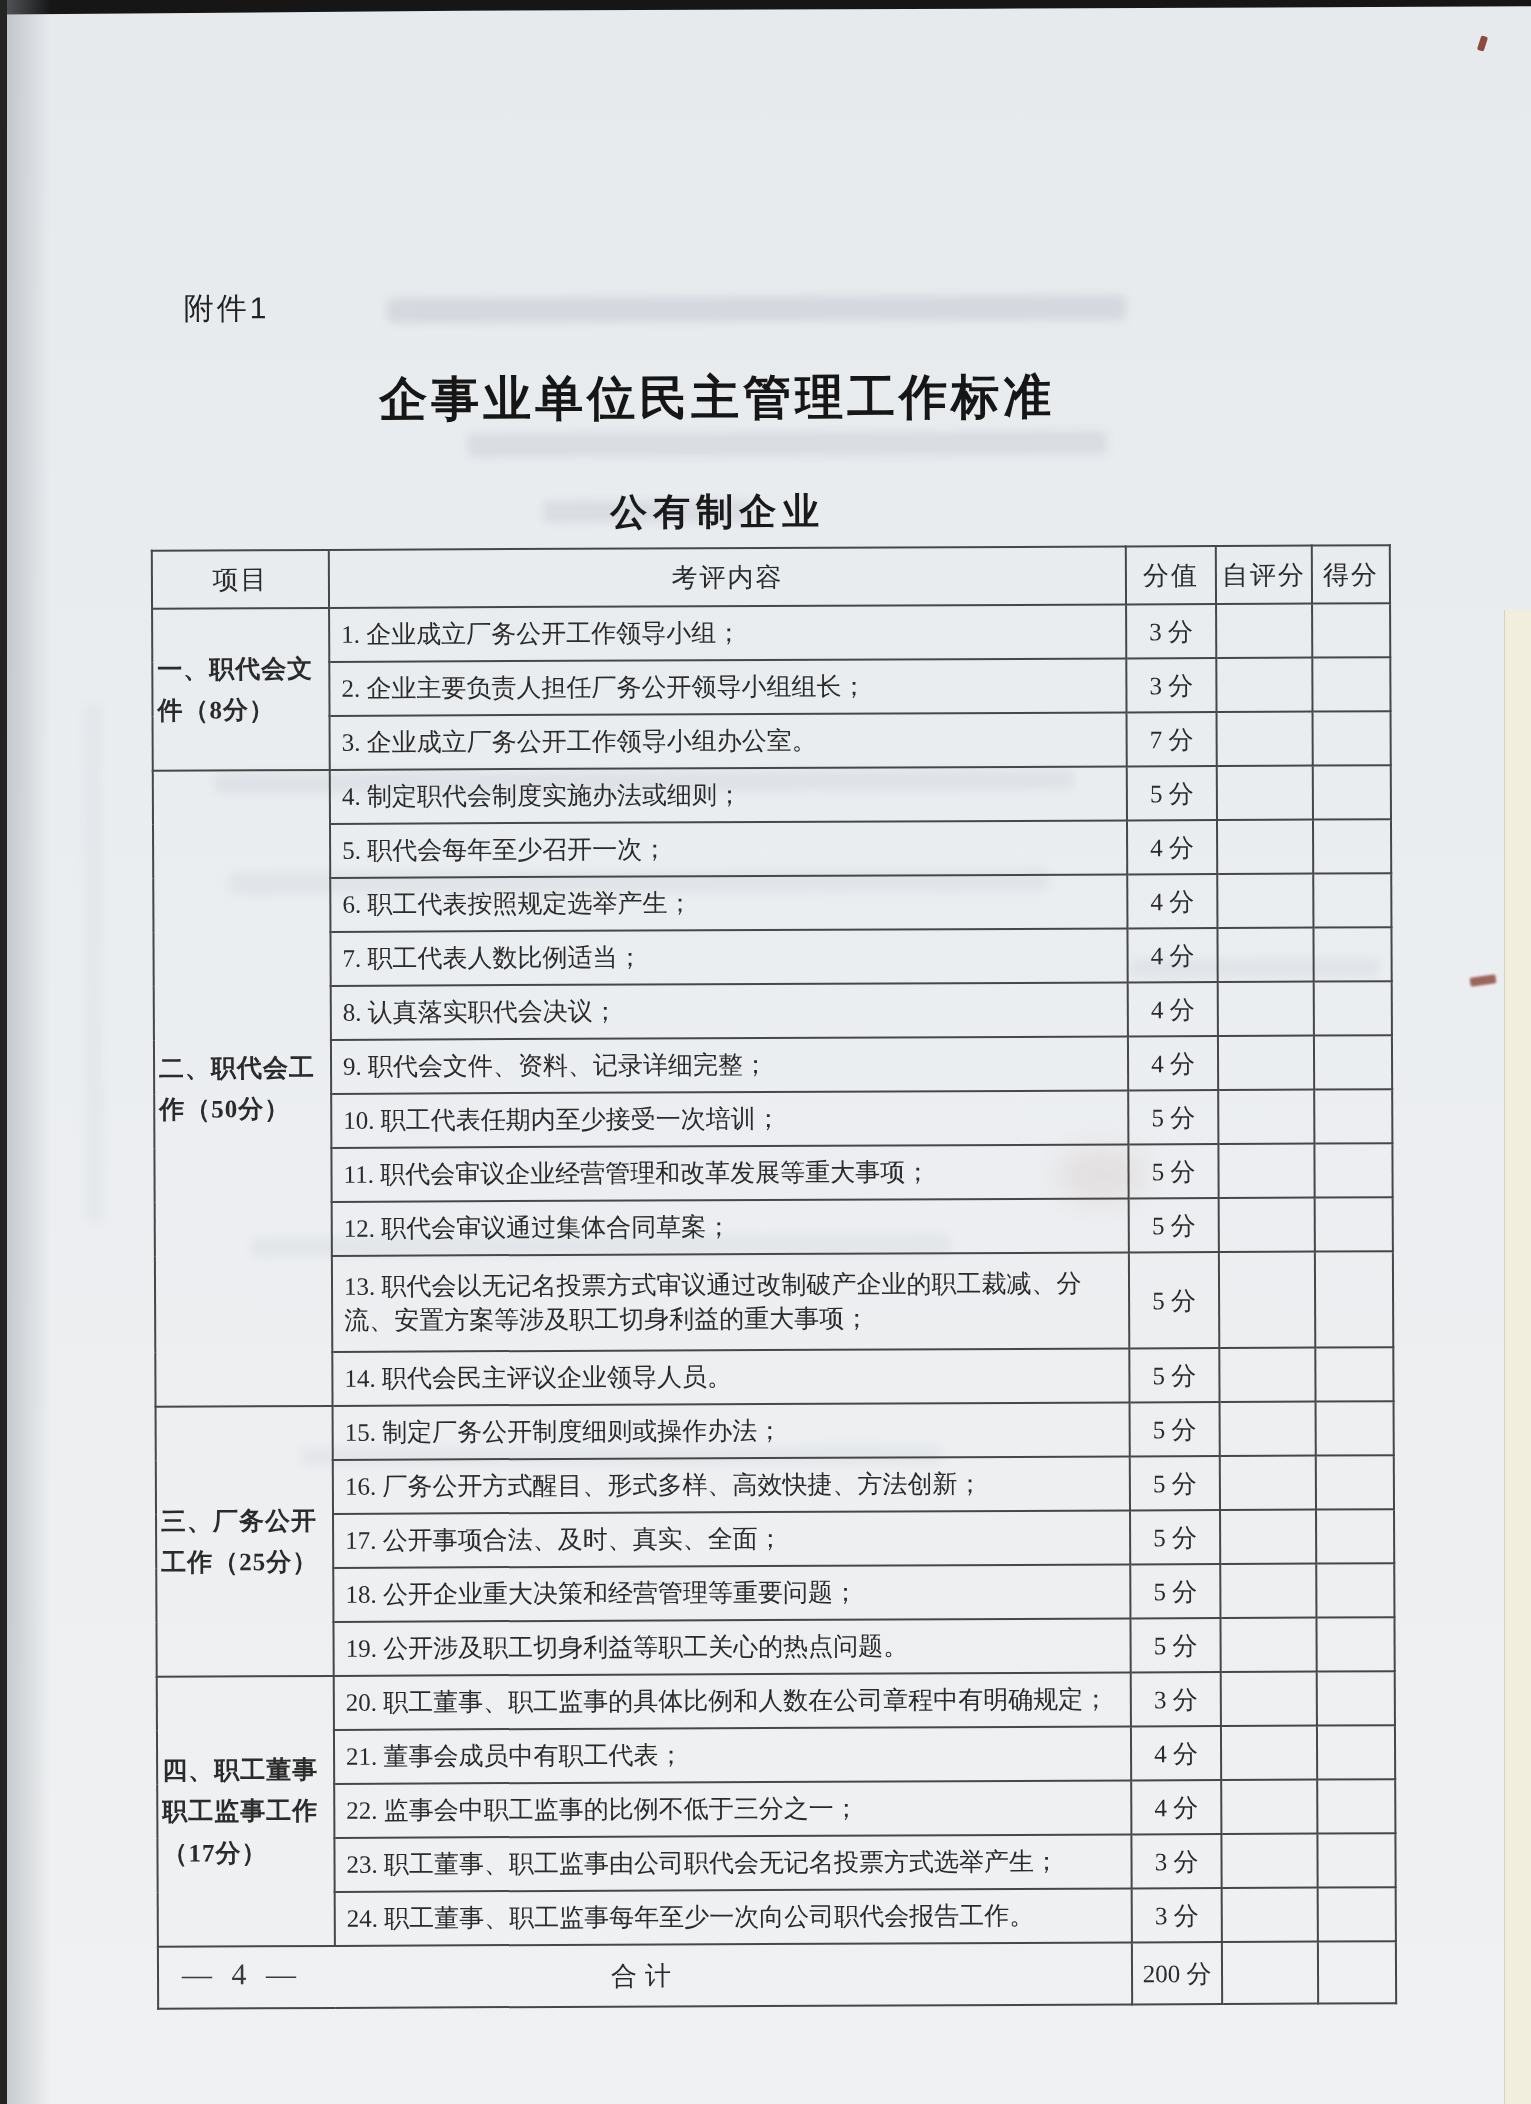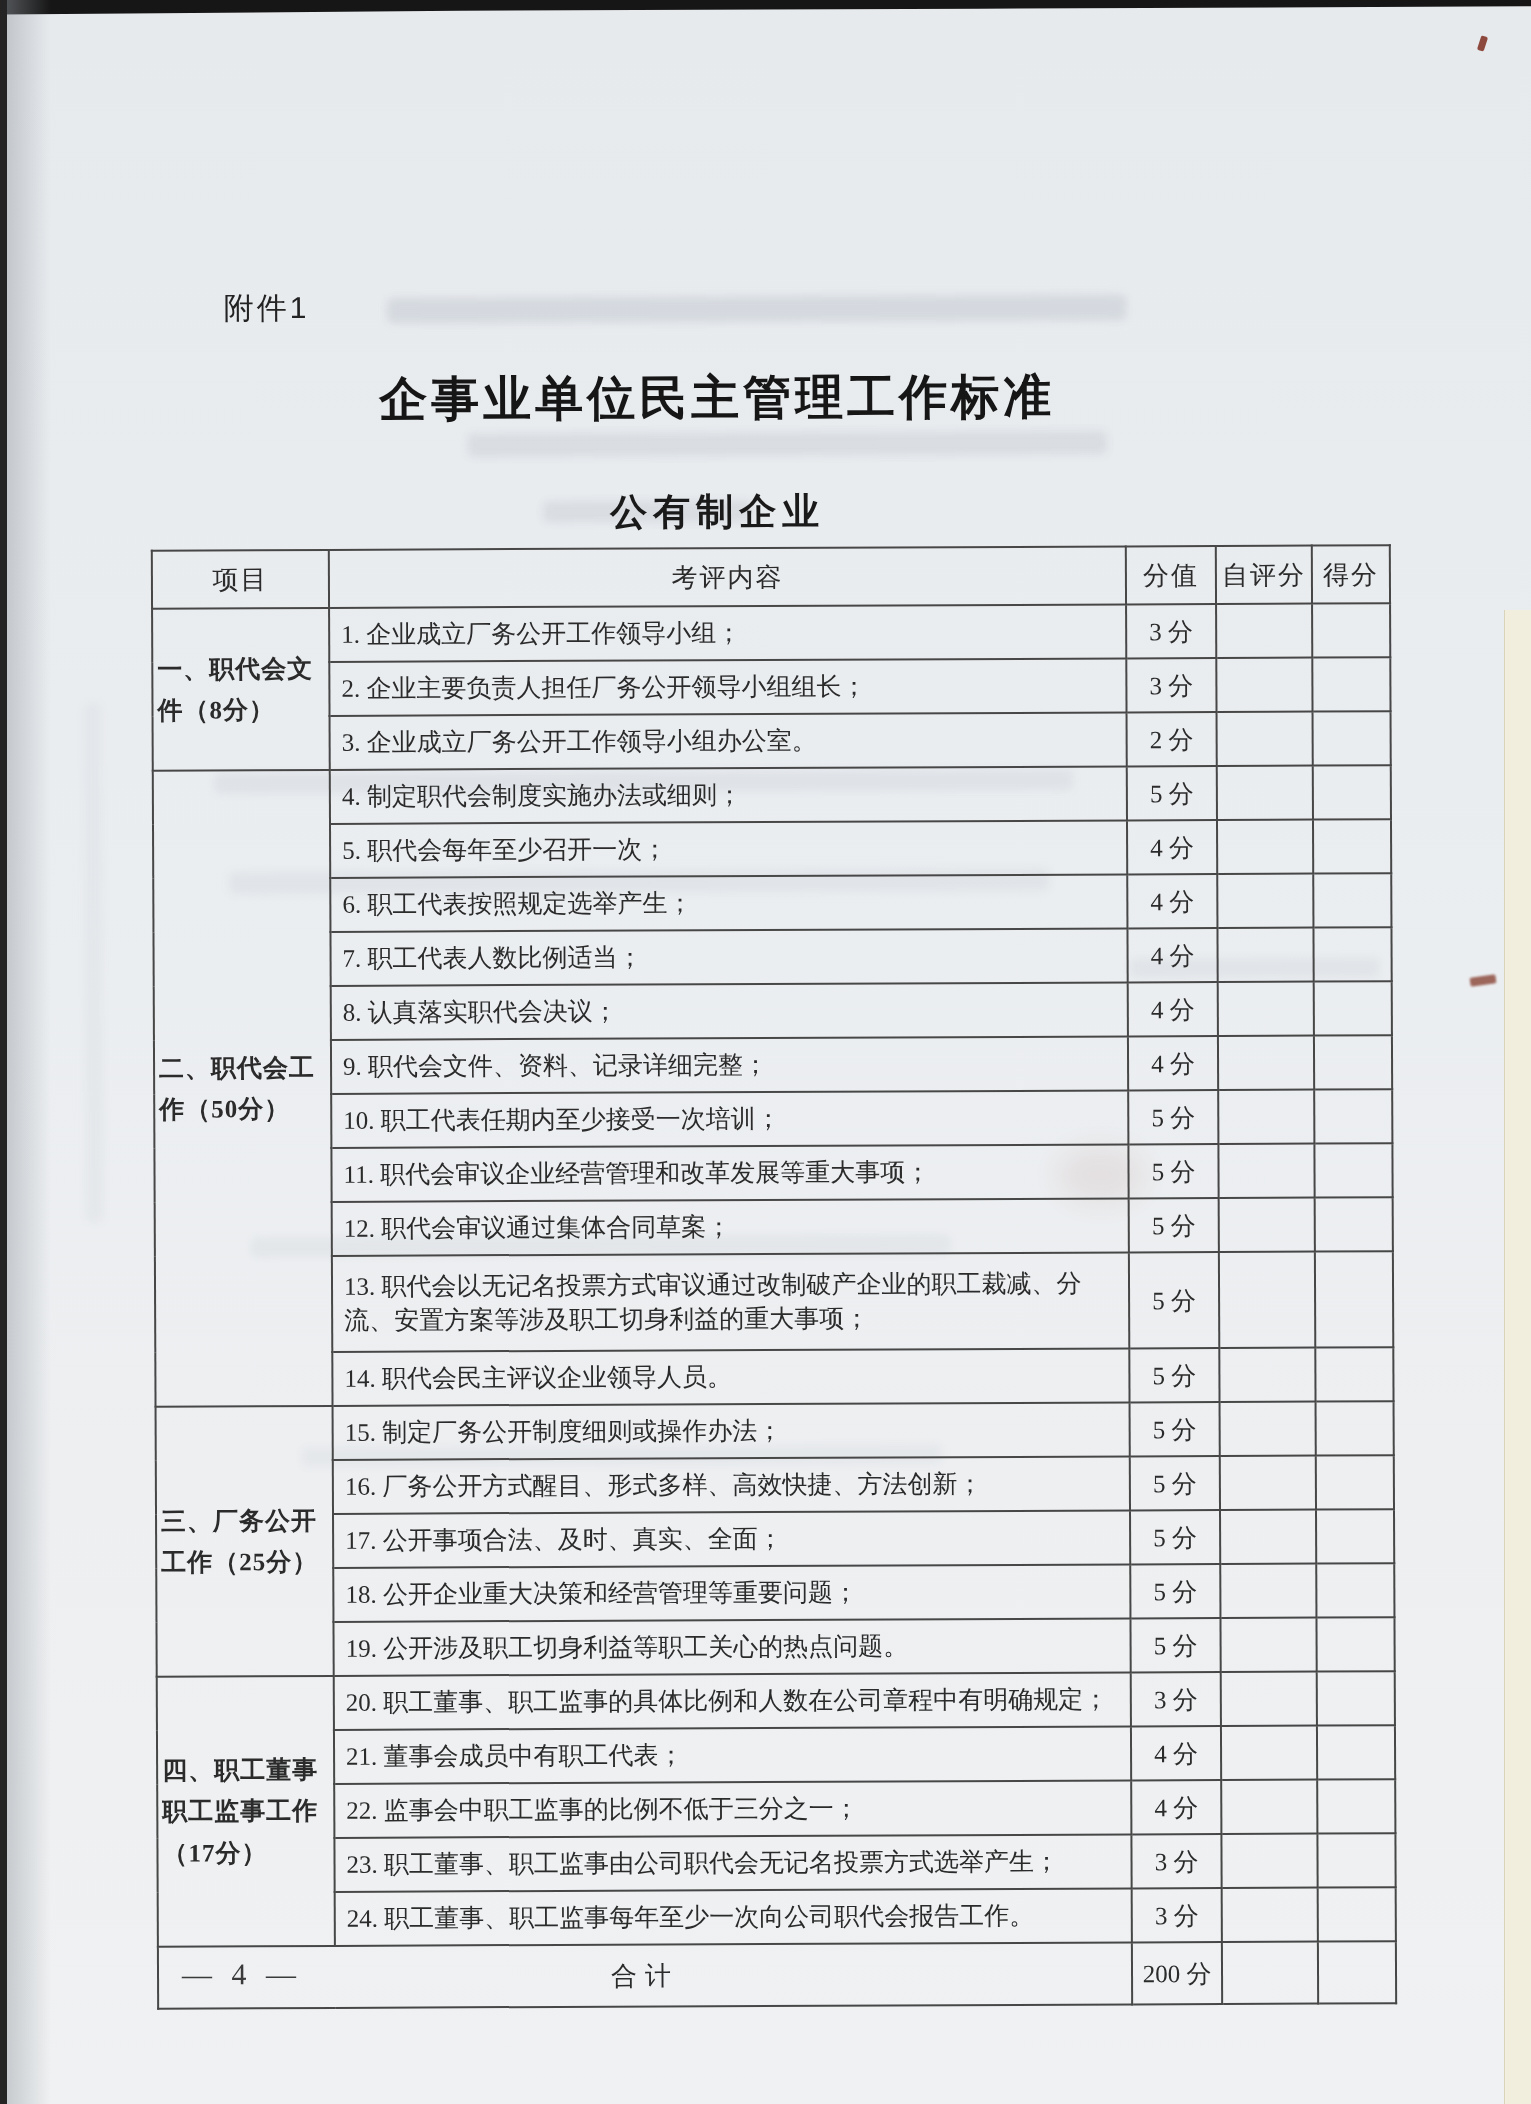--- a/index.html
+++ b/index.html
@@ -46,21 +46,20 @@
   .g8 { left: 85px; top: 700px; width: 18px; height: 520px; opacity: .35; }
   .g9 { left: 300px; top: 1445px; width: 640px; height: 20px; opacity: .4; }
 
   
   .content { position: absolute; inset: 0; transform: rotate(-0.25deg); transform-origin: 50% 50%; }
 
   .attachment-label {
     position: absolute; left: 187px; top: 286px;
     font-size: 30px; letter-spacing: 3px; color: #232323;
     font-family: "Liberation Sans", "DejaVu Sans", sans-serif;
-    margin-left: 40px;
   }
   .doc-title {
     position: absolute; left: 0; width: 1440px; top: 366px;
     text-align: center;
     font-family: "Liberation Sans", "DejaVu Sans", sans-serif;
     font-weight: 900; font-size: 48px; letter-spacing: 4px; color: #161616;
   }
   .doc-subtitle {
     position: absolute; left: 0; width: 1440px; top: 487px;
     text-align: center;
@@ -160,21 +159,21 @@
           <td class="gained-cell"></td>
         </tr>
         <tr class="std">
           <td class="content-cell">2. 企业主要负责人担任厂务公开领导小组组长；</td>
           <td class="score-cell">3 分</td>
           <td class="self-cell"></td>
           <td class="gained-cell"></td>
         </tr>
         <tr class="std">
           <td class="content-cell">3. 企业成立厂务公开工作领导小组办公室。</td>
-          <td class="score-cell">2 分</td>
+          <td class="score-cell">7 分</td>
           <td class="self-cell"></td>
           <td class="gained-cell"></td>
         </tr>
         <tr class="std">
           <td class="label-cell" rowspan="11">二、职代会工作（50分）</td>
           <td class="content-cell">4. 制定职代会制度实施办法或细则；</td>
           <td class="score-cell">5 分</td>
           <td class="self-cell"></td>
           <td class="gained-cell"></td>
         </tr>

